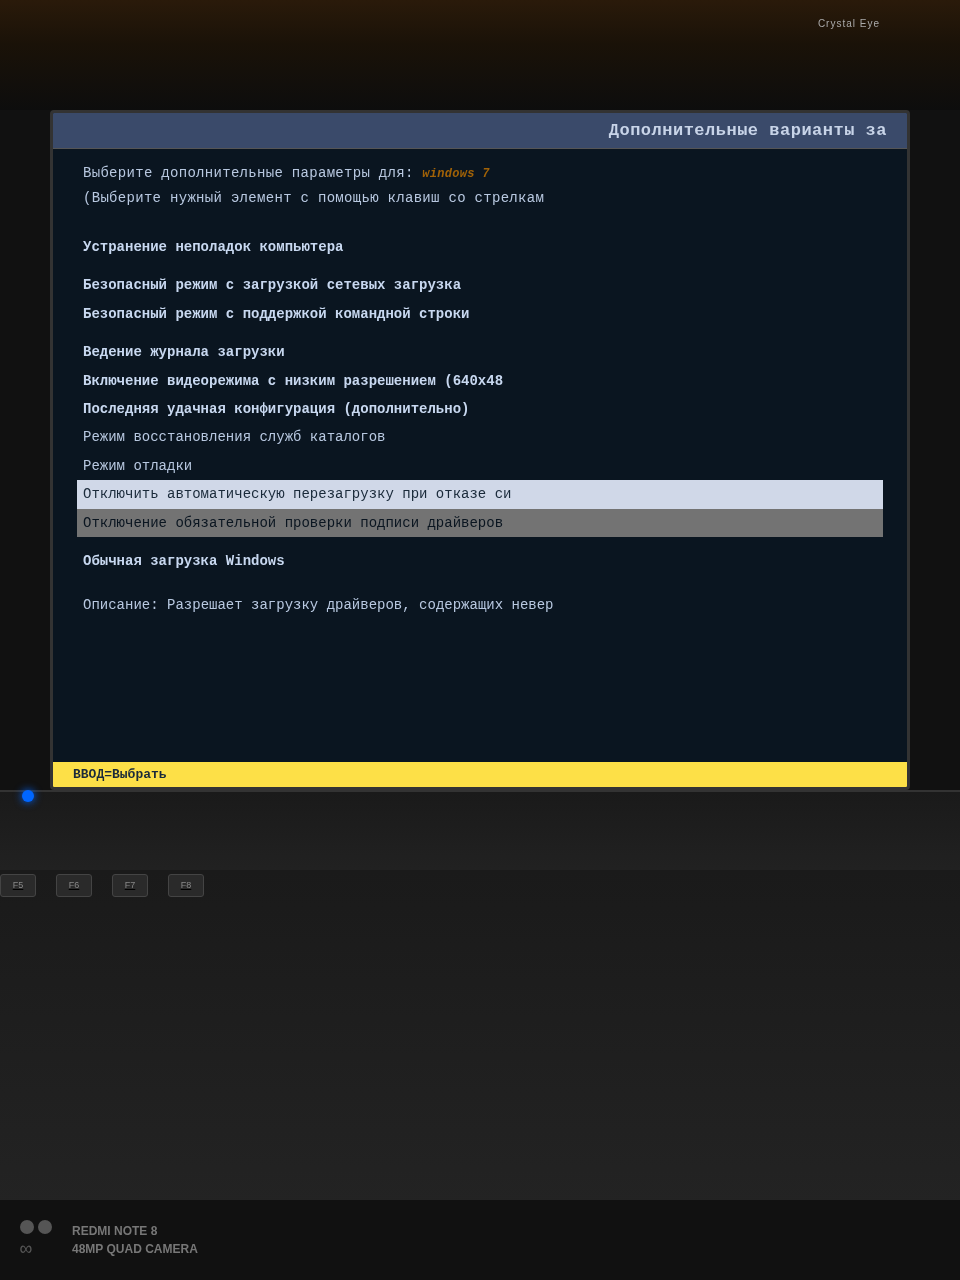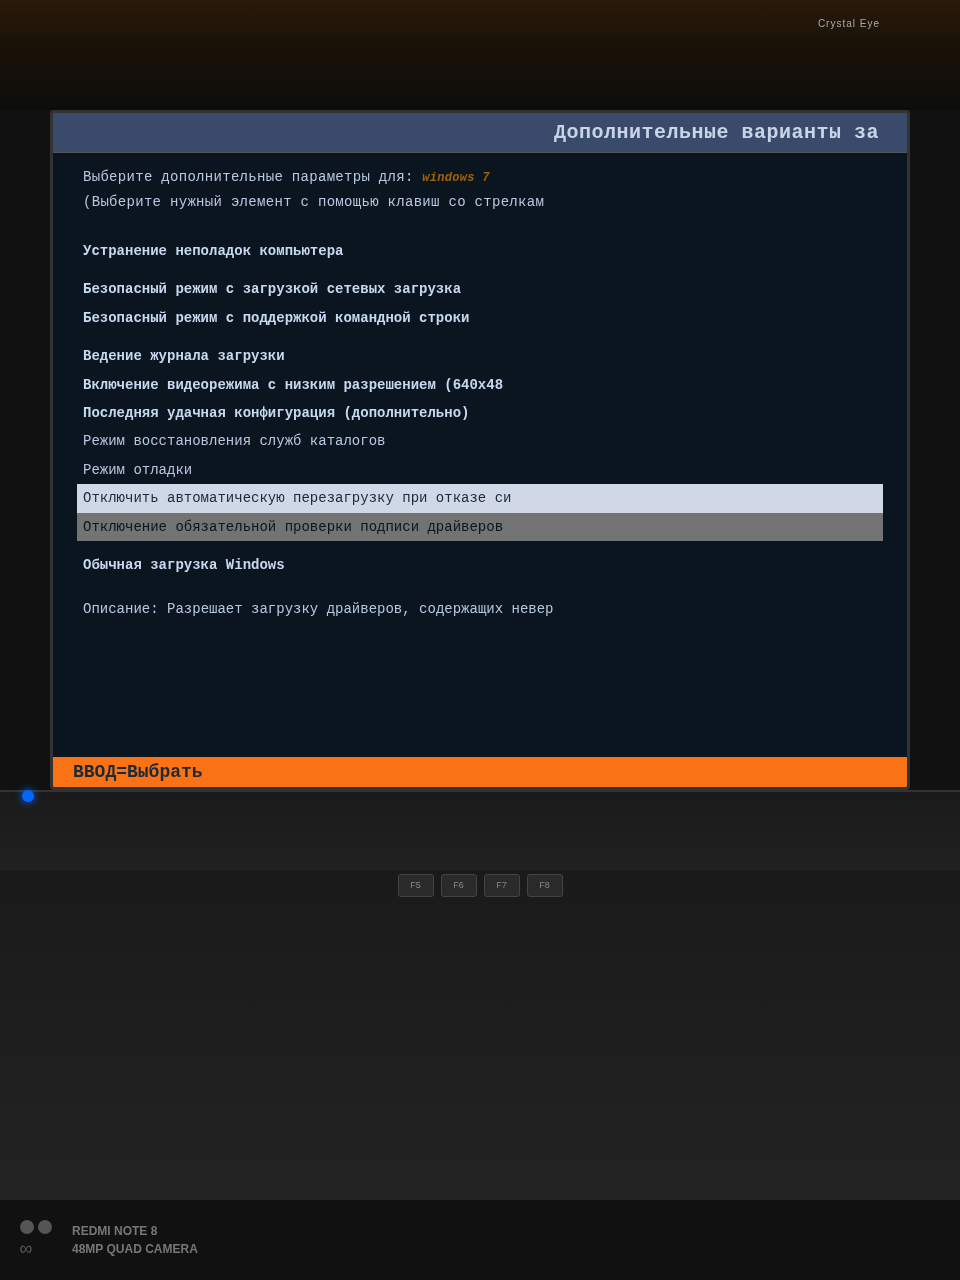--- a/index.html
+++ b/index.html
@@ -56,23 +56,23 @@
       width: 100%;
       height: 100%;
       background: #0a1520;
       padding: 0;
       position: relative;
     }
 
     
     .title-bar {
       background: #3a4a6a;
-      padding: 8px 28px;
+      padding: 8px 20px;
       text-align: right;
-      font-size: 20px;
+      font-size: 17px;
       color: #c8d4e8;
       font-weight: bold;
       letter-spacing: 0.5px;
       border-bottom: 1px solid #555;
     }
 
     
     .main-content {
       padding: 14px 30px;
       color: #b8c8e0;
@@ -135,24 +135,24 @@
     .description-label {
       font-size: 14px;
       color: #b8c8e0;
       margin-bottom: 4px;
     }
 
     .footer-bar {
       position: absolute;
       bottom: 0;
       left: 0; right: 0;
-      background: #f97316;
+      background: #fde047;
       color: #1a2a3a;
       padding: 5px 20px;
-      font-size: 18px;
+      font-size: 13px;
       font-weight: bold;
     }
 
     
     .bottom-bezel {
       position: absolute;
       top: 790px;
       left: 0; right: 0;
       bottom: 200px;
       background: linear-gradient(180deg, #1a1a1a 0%, #222 30%, #1a1a1a 100%);
@@ -163,23 +163,24 @@
     .keyboard-area {
       position: absolute;
       top: 870px;
       left: 0; right: 0;
       bottom: 0;
       background: linear-gradient(180deg, #1a1a1a 0%, #252525 100%);
     }
 
     .keyboard-row {
       display: flex;
-      justify-content: center;
-      gap: 7px;
+      justify-content: flex-start;
+      gap: 20px;
       padding: 4px 0;
+      text-decoration: underline;
     }
 
     .key {
       background: #2a2a2a;
       border: 1px solid #444;
       border-radius: 3px;
       color: #888;
       font-size: 9px;
       font-family: Arial, sans-serif;
       text-align: center;

